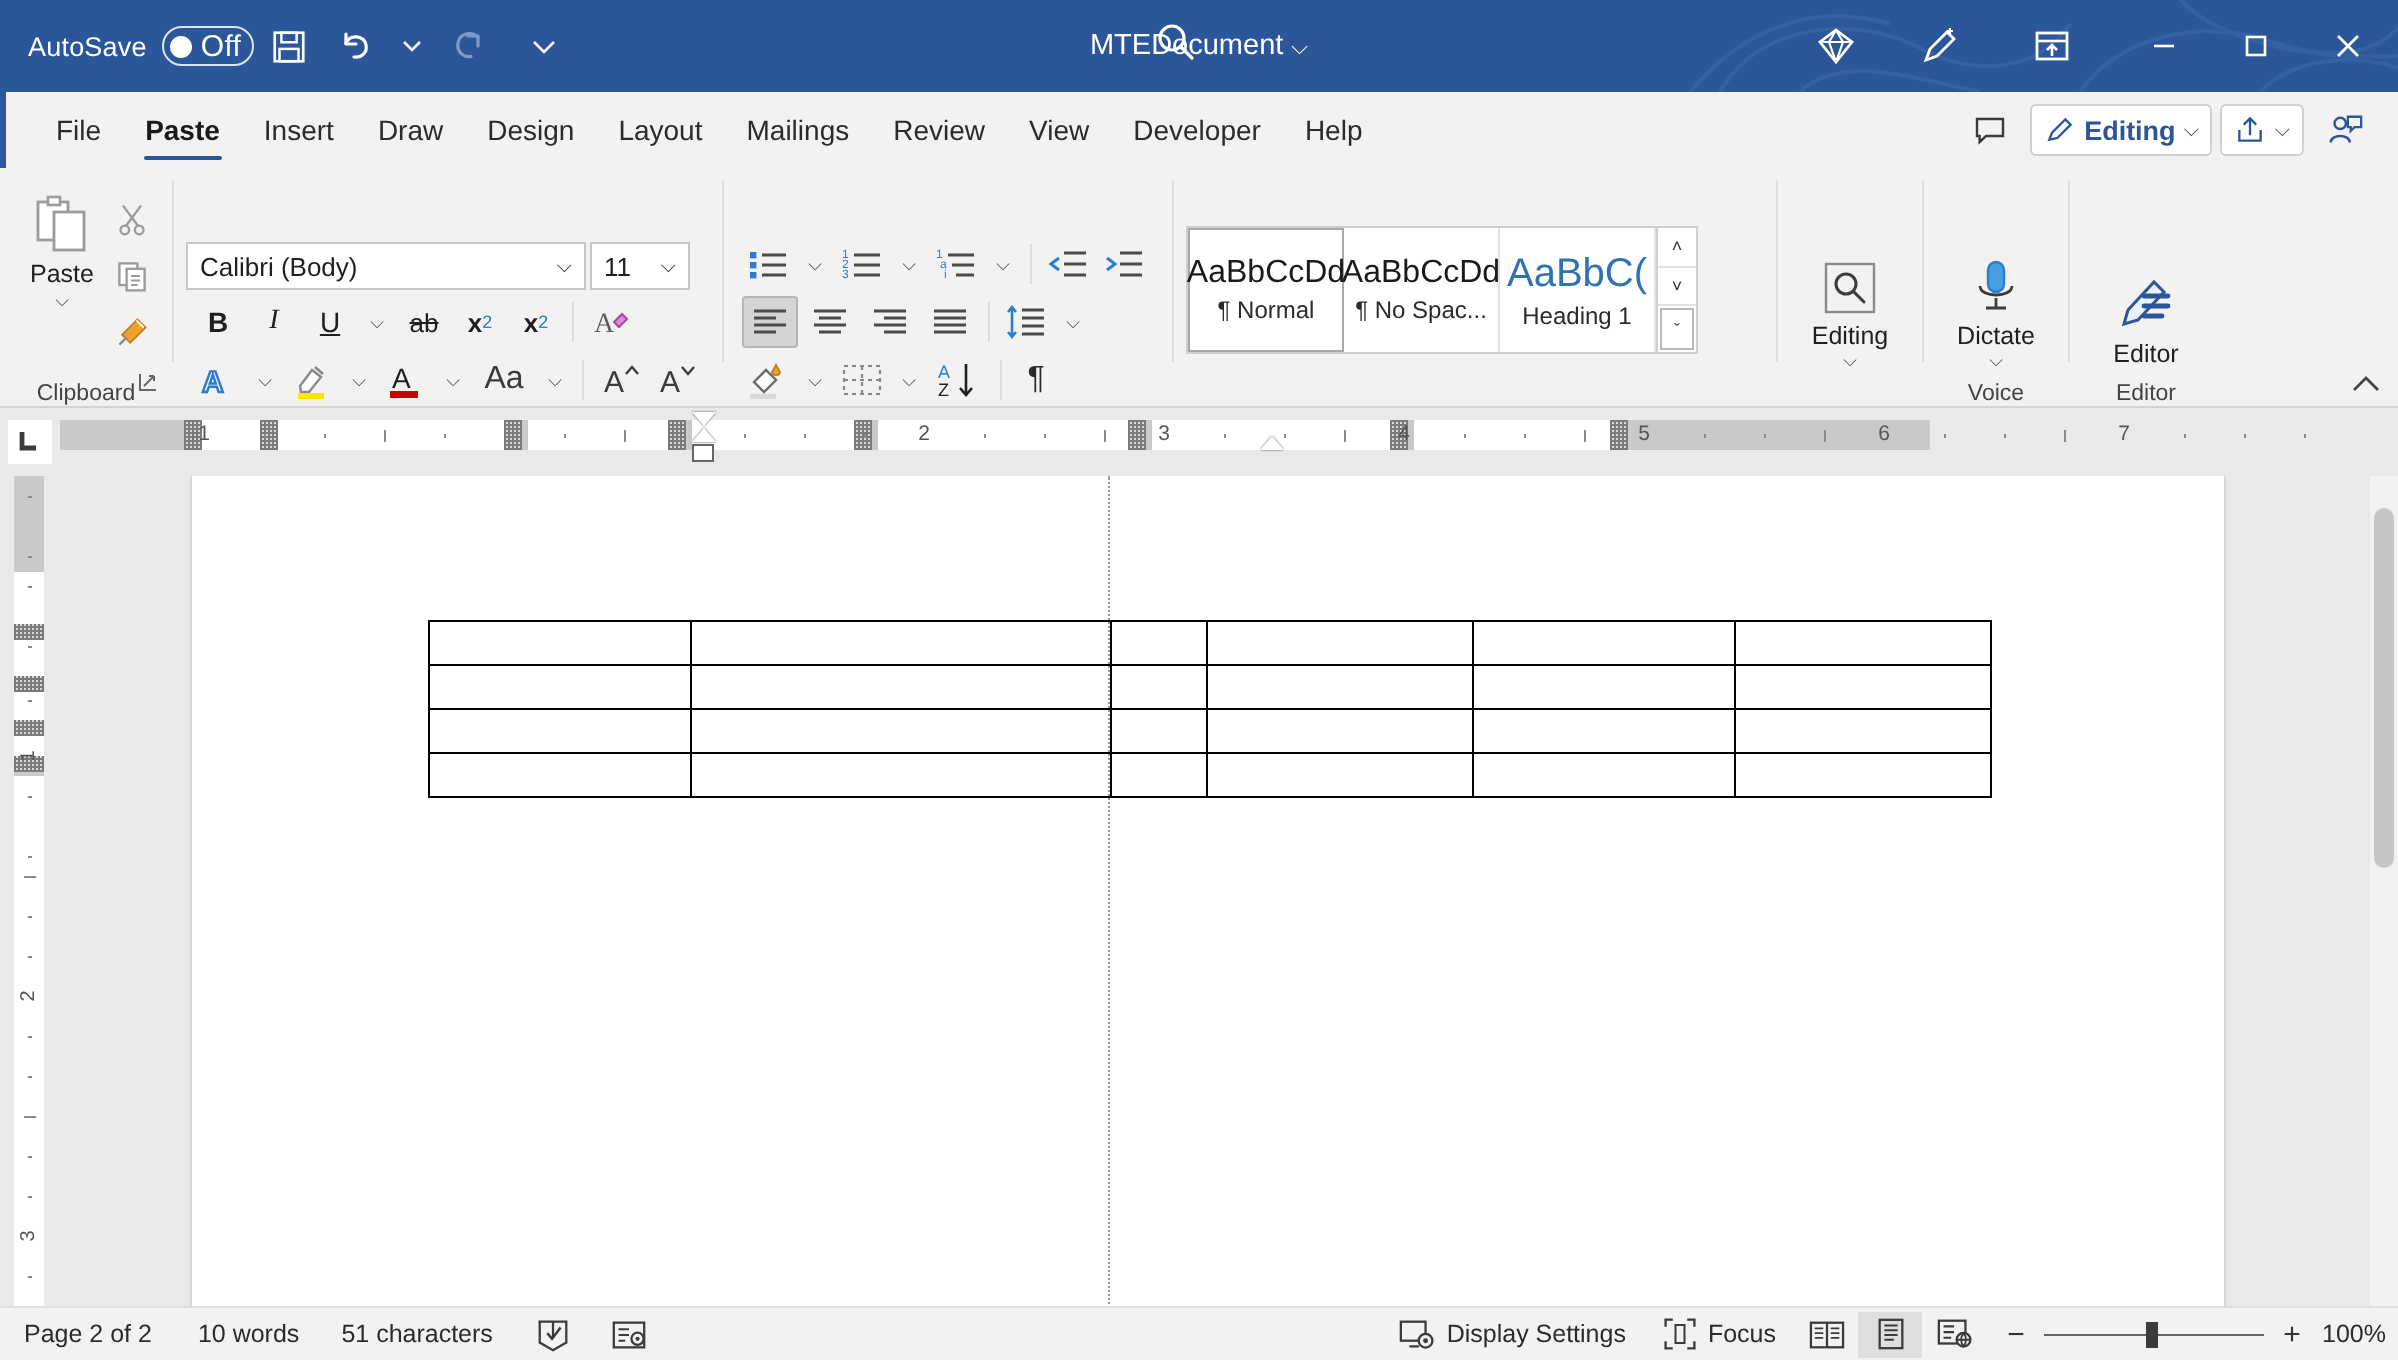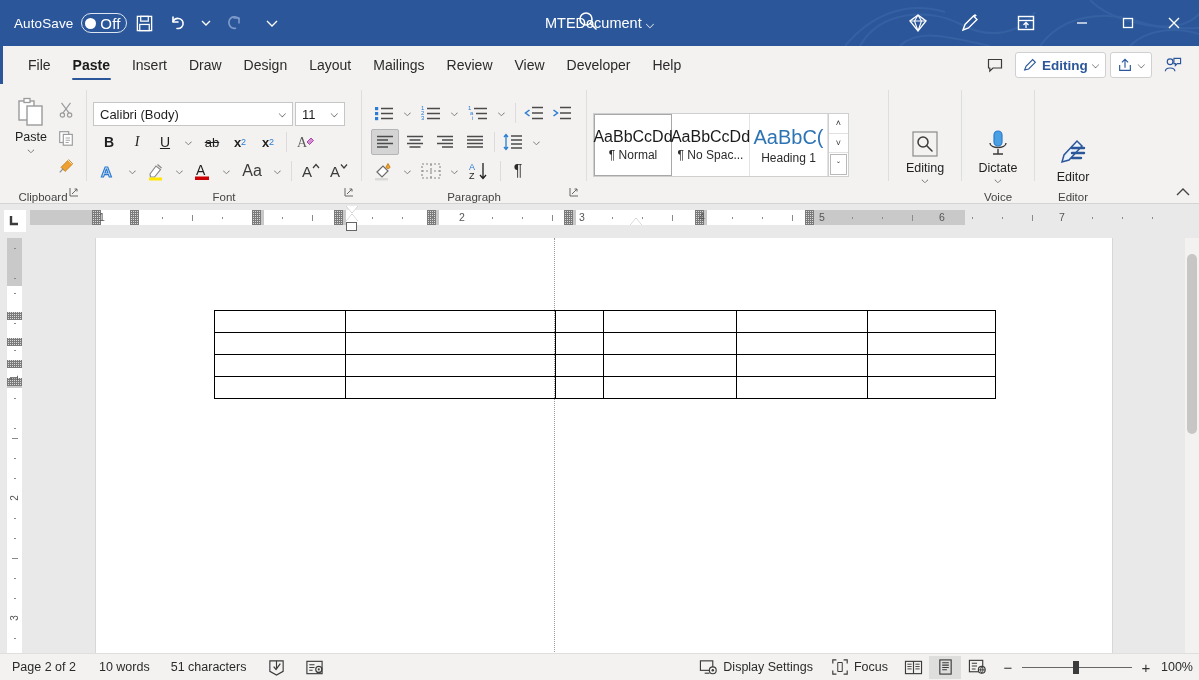--- a/index.html
+++ b/index.html
@@ -507,29 +507,20 @@
             </div>
             <div class="ib">
               <svg width="20" height="20" viewBox="0 0 20 20">
                 <text x="2" y="16" font-size="15" fill="#3b3b3b" font-family="Liberation Sans, sans-serif">A</text>
                 <path d="M13 3.5 L16 7 L19 3.5" fill="none" stroke="#3b3b3b" stroke-width="1.2"></path>
               </svg>
             </div>
           </div>
         </div>
       </div>
-      <div class="grp-foot">
-        <span>Font</span>
-        <span class="dialog-launcher">
-          <svg width="11" height="11" viewBox="0 0 11 11">
-            <path d="M1 1 L1 9 L9 9" fill="none" stroke="#666" stroke-width="1"></path>
-            <path d="M3 7 L8 2 M8 2 L5.5 2 M8 2 L8 4.5" stroke="#666" stroke-width="1"></path>
-          </svg>
-        </span>
-      </div>
     </div>
     <div class="grp-sep"></div>
 
     <div class="grp" style="width:224px">
       <div class="grp-body">
         <div class="para-rows">
           <div class="fr" style="padding-left:3px">
             <div class="ib">
               <svg width="22" height="18" viewBox="0 0 22 18">
                 <rect x="2" y="3" width="3.2" height="3.2" fill="#2b7cd3"></rect>
@@ -621,29 +612,20 @@
               <svg width="26" height="20" viewBox="0 0 26 20">
                 <text x="2" y="9" font-size="9" fill="#2b7cd3" font-family="Liberation Sans, sans-serif">A</text>
                 <text x="2" y="18" font-size="9" fill="#1f1f1f" font-family="Liberation Sans, sans-serif">Z</text>
                 <path d="M16 2 L16 17 M13 14 L16 17.5 L19 14" fill="none" stroke="#1f1f1f" stroke-width="1.3"></path>
               </svg>
             </div>
             <div class="vsep"></div>
             <div class="ib" style="font-size:16px;color:#2b2b2b;min-width:24px">¶</div>
           </div>
         </div>
-      </div>
-      <div class="grp-foot">
-        <span>Paragraph</span>
-        <span class="dialog-launcher">
-          <svg width="11" height="11" viewBox="0 0 11 11">
-            <path d="M1 1 L1 9 L9 9" fill="none" stroke="#666" stroke-width="1"></path>
-            <path d="M3 7 L8 2 M8 2 L5.5 2 M8 2 L8 4.5" stroke="#666" stroke-width="1"></path>
-          </svg>
-        </span>
       </div>
     </div>
     <div class="grp-sep"></div>
 
     <div class="grp" style="width:301px">
       <div class="grp-body" style="align-items:center;padding-top:0">
         <div class="styles-gal">
           <div class="style-item sel">
             <span class="samp">AaBbCcDd</span>
             <span class="nm">¶ Normal</span>

